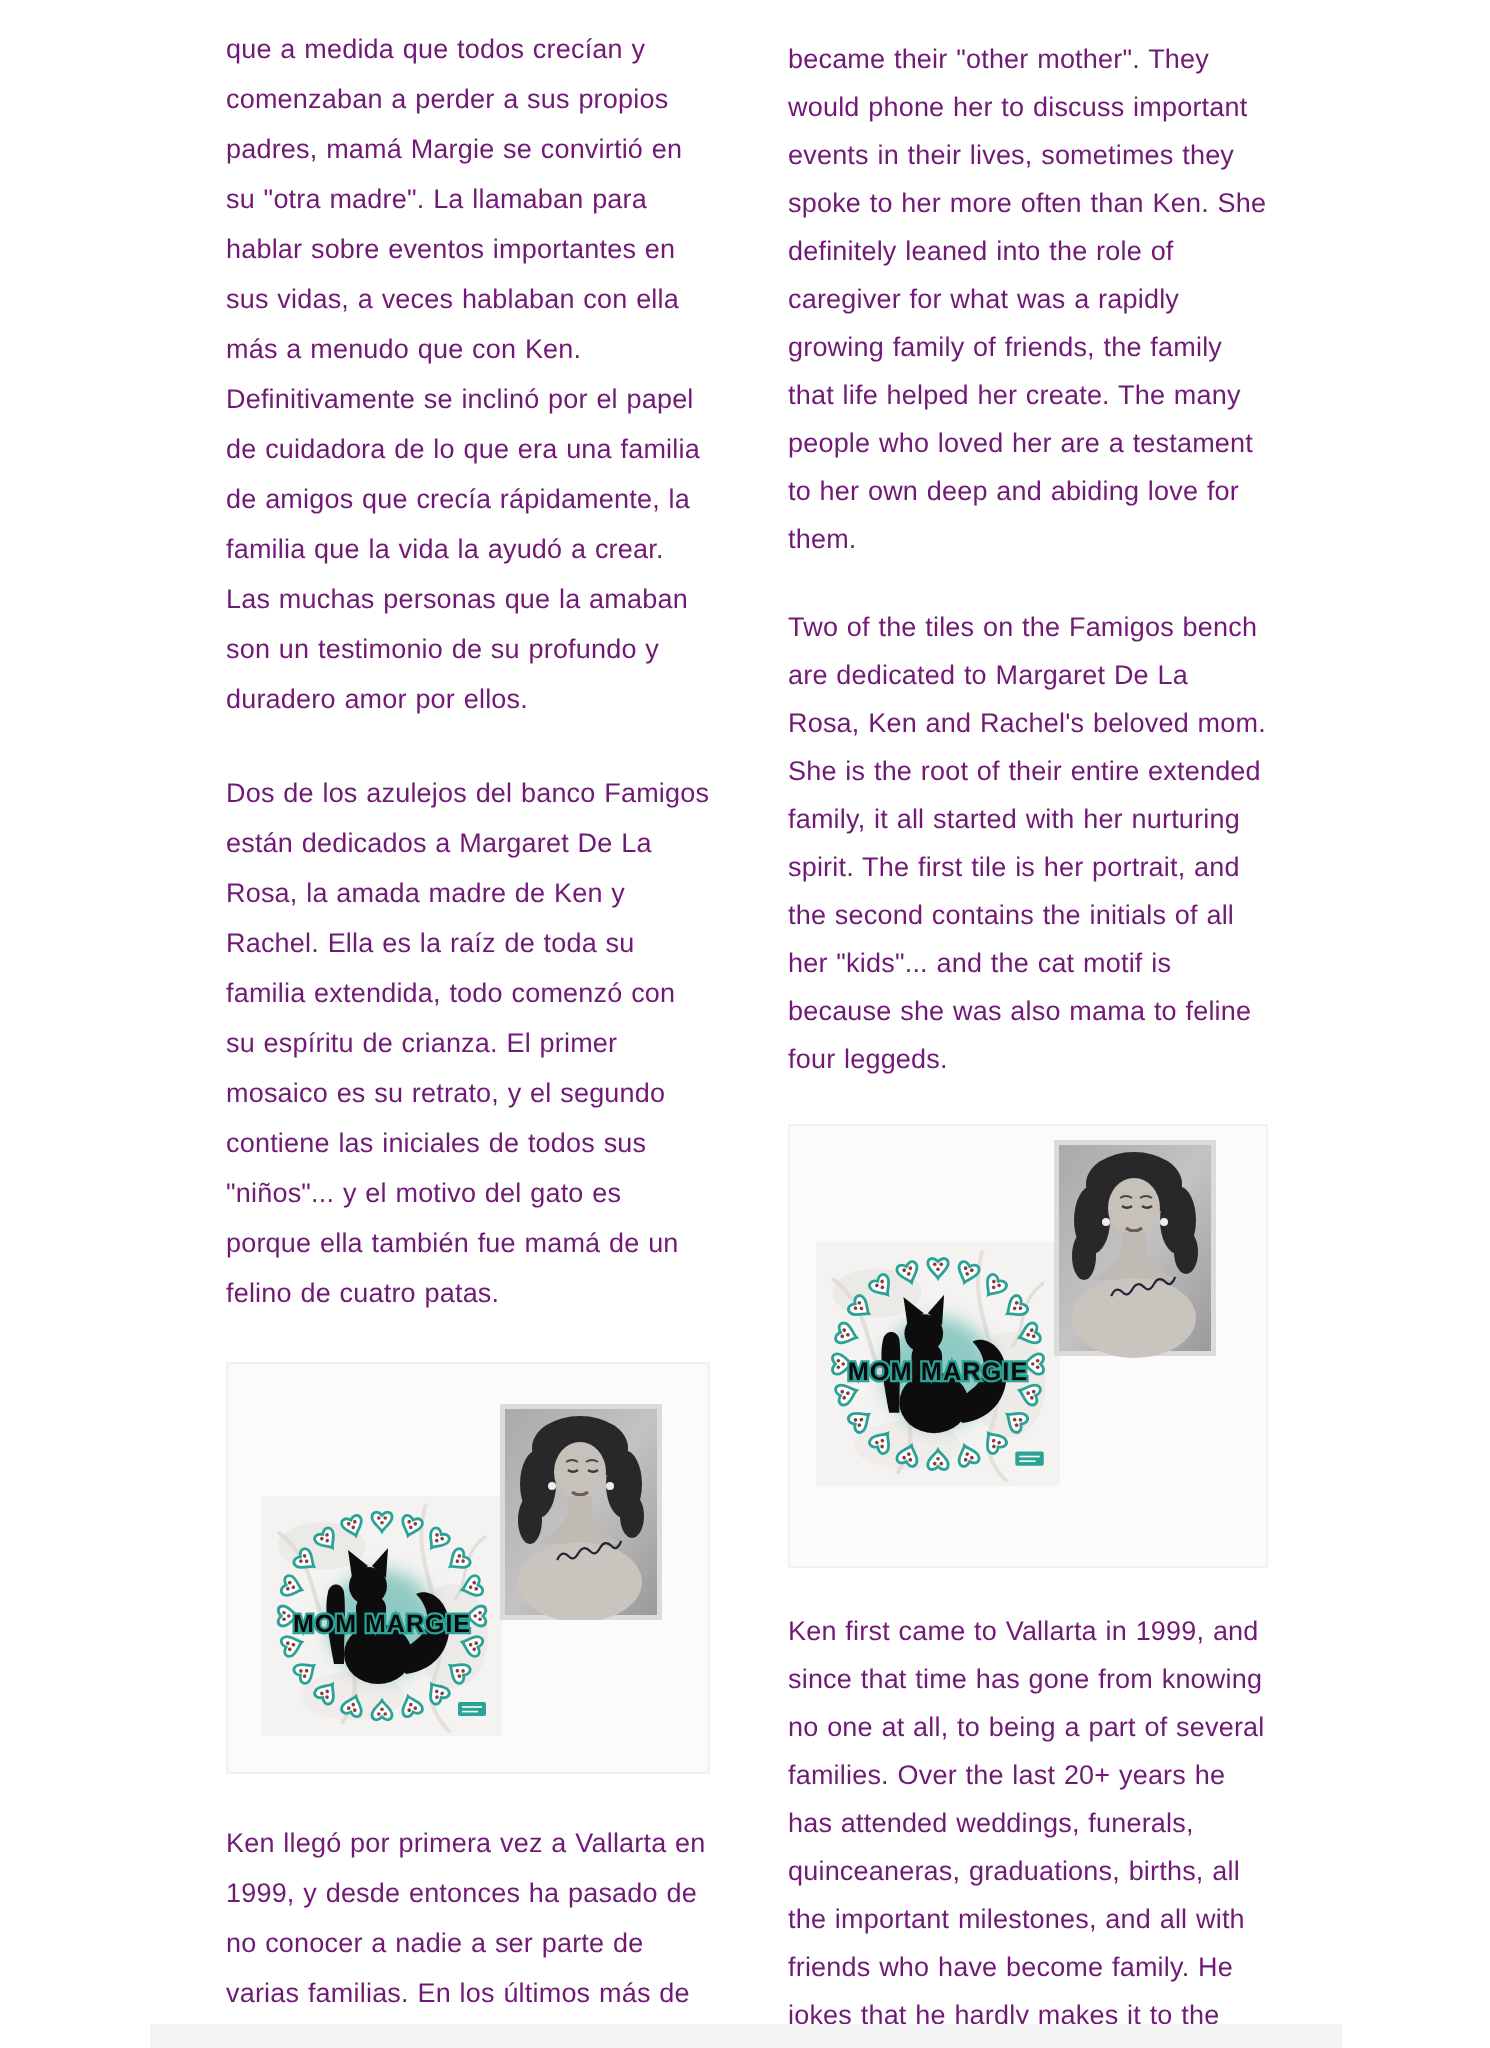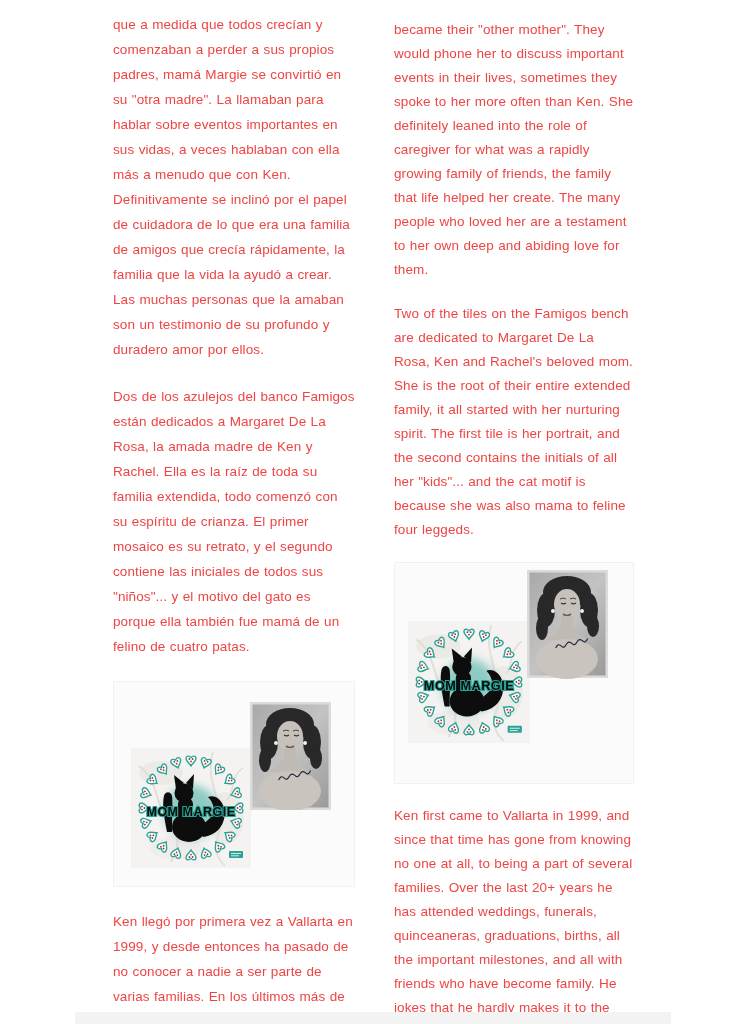--- a/index.html
+++ b/index.html
@@ -7,21 +7,21 @@
     width:745px;height:1024px;position:relative;overflow:hidden;
     background:#ffffff;
     font-family:"Liberation Sans", sans-serif;
   }
   .col{position:absolute;top:0;}
   .col-left{left:113px;width:242px;}
   .col-right{left:394px;width:240px;}
   .col p{
     margin:0;
     font-size:13.5px;
-    color:#ef4444;
+    color:#701a75;
     letter-spacing:.1px;
     word-spacing:.5px;
   }
   .col-left p{line-height:25px;margin-bottom:22px;}
   .col-right p{line-height:24px;margin-bottom:20px;}
   .col-left p:first-child{margin-top:12px;}
   .col-right p:first-child{margin-top:18px;}
   .figure{
     position:relative;
     width:100%;

